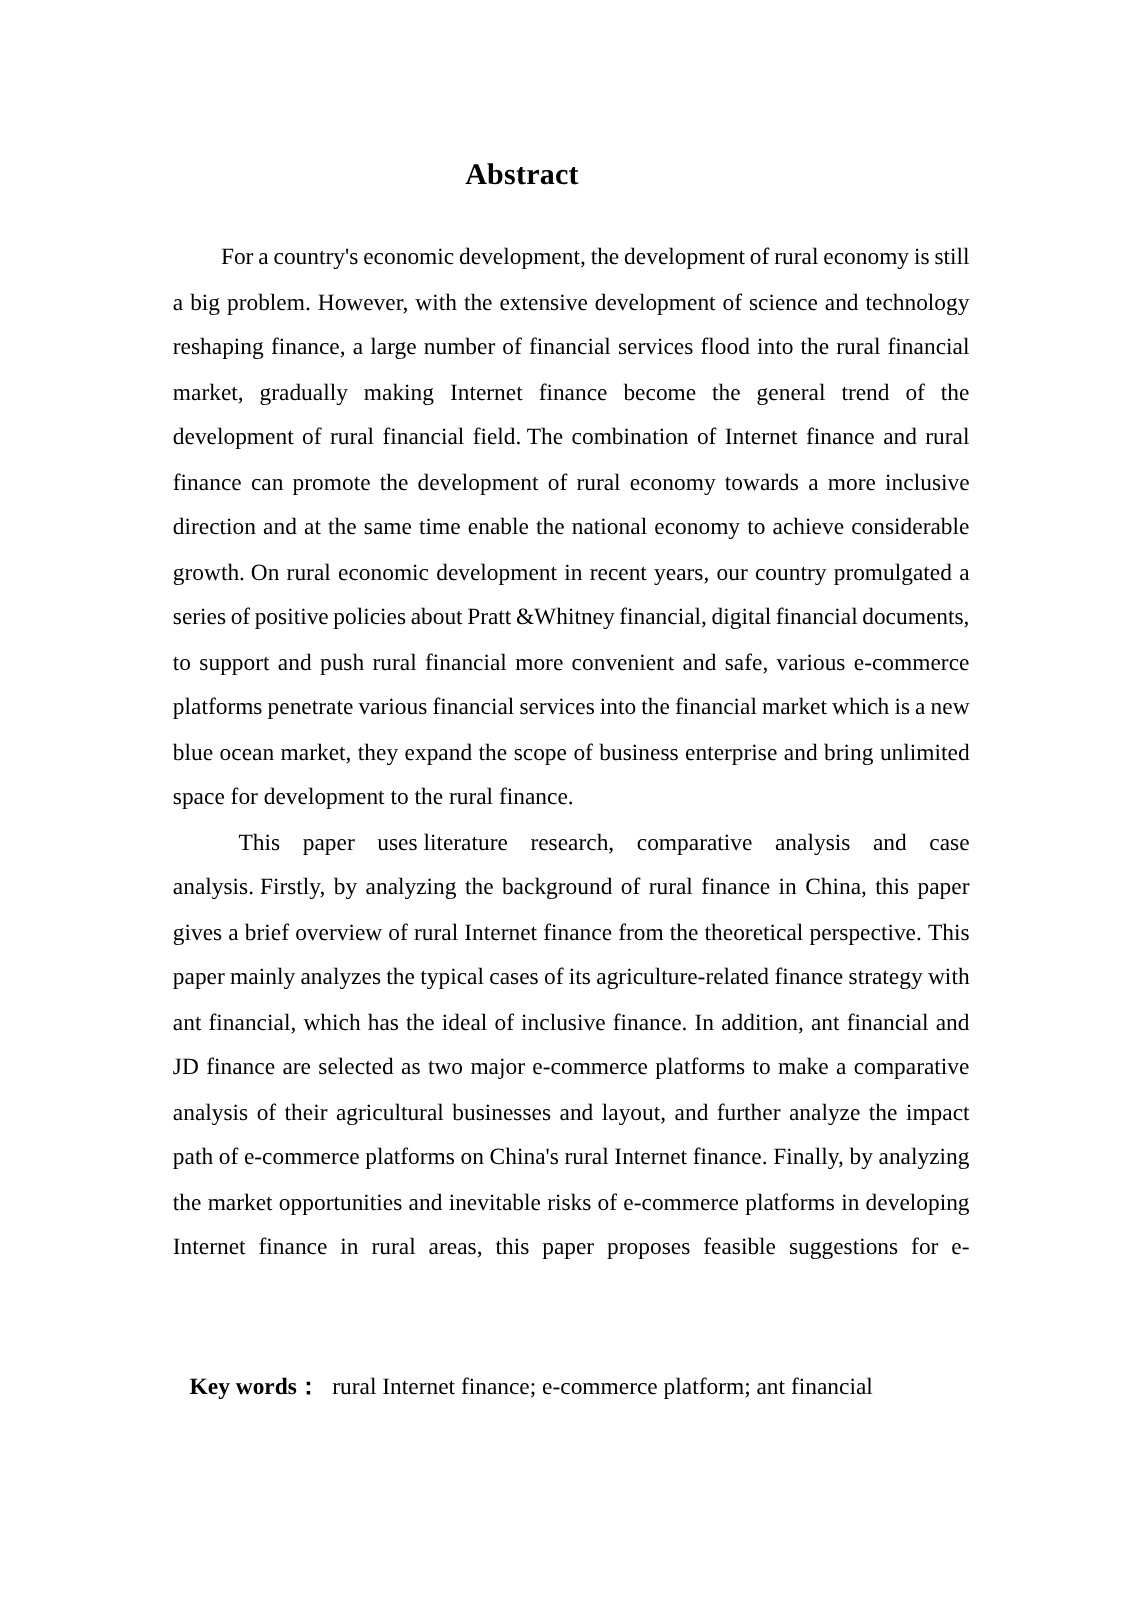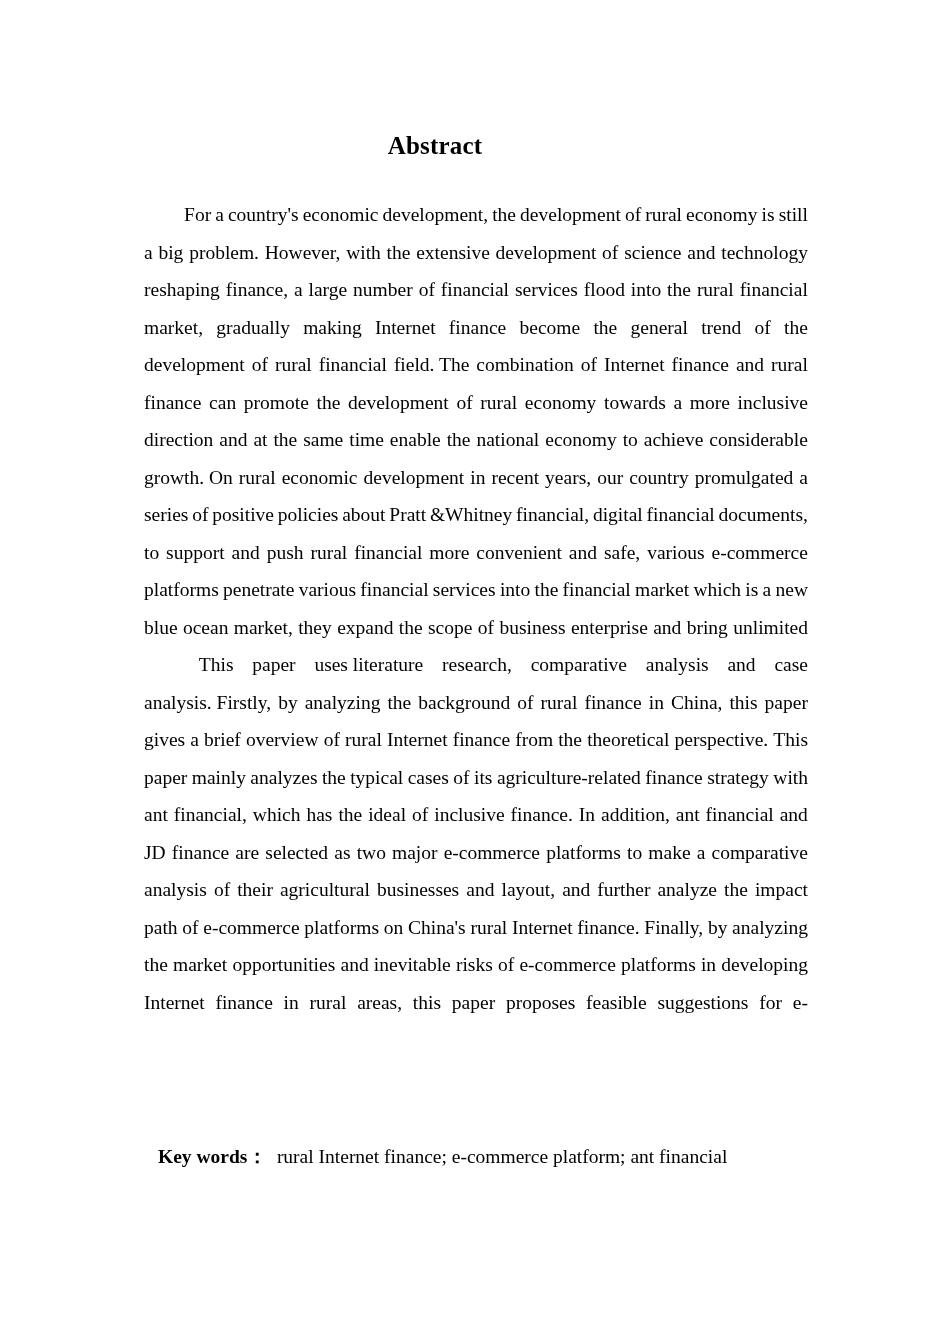--- a/index.html
+++ b/index.html
@@ -268,20 +268,23 @@
           <span class="w">expand</span>
           <span class="w">the</span>
           <span class="w">scope</span>
           <span class="w">of</span>
           <span class="w">business</span>
           <span class="w">enterprise</span>
           <span class="w">and</span>
           <span class="w">bring</span>
           <span class="w">unlimited</span>
         </div>
+        <div class="ln last">
+          <span class="w">space for development to the rural finance.</span>
+        </div>
       </div>
       <div>
         <div class="ln">
           <span class="lead"></span>
           <span class="w">This</span>
           <span class="w">paper</span>
           <span class="w">uses literature</span>
           <span class="w">research,</span>
           <span class="w">comparative</span>
           <span class="w">analysis</span>

